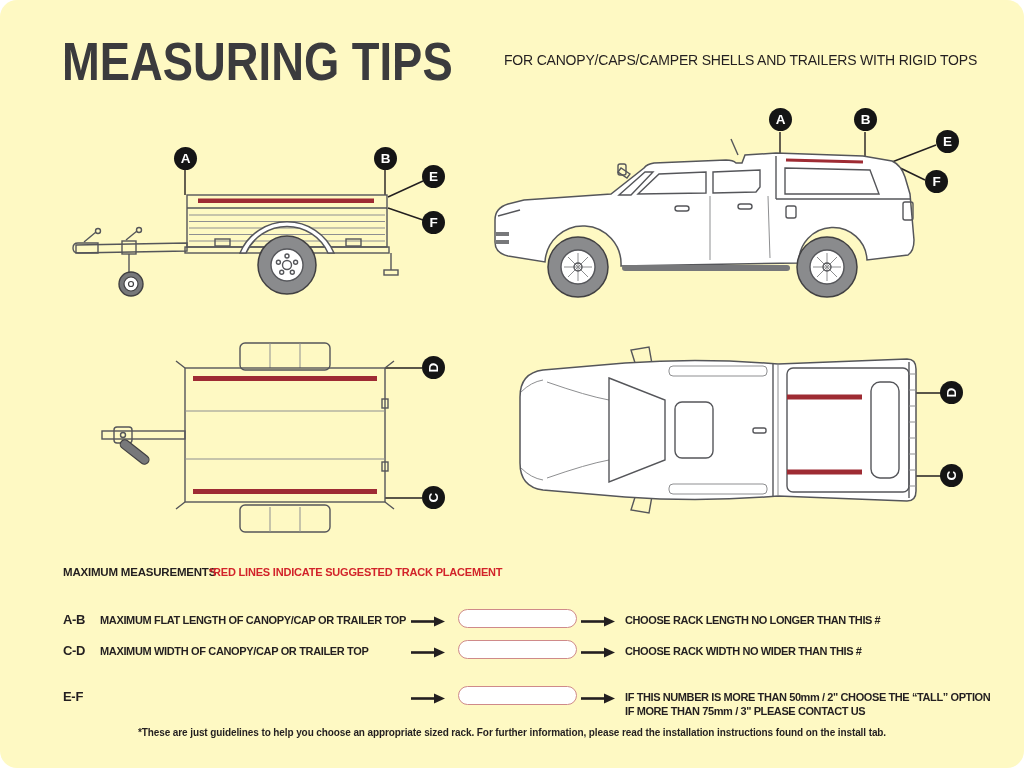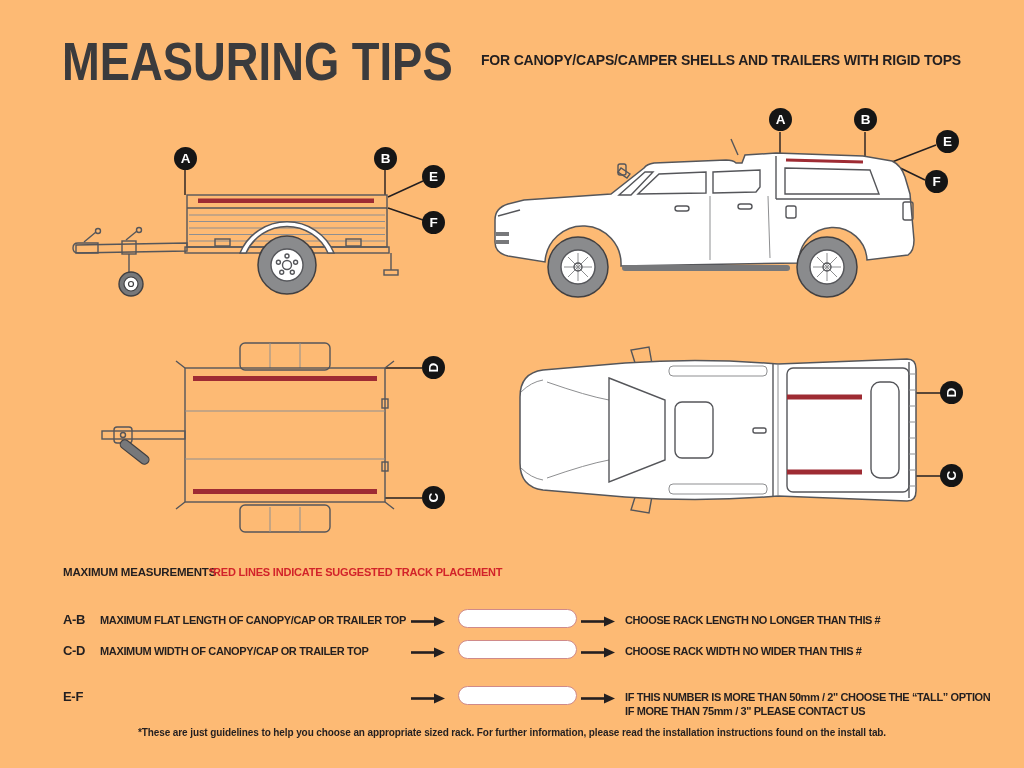--- a/index.html
+++ b/index.html
@@ -1,23 +1,23 @@
 <!DOCTYPE html>
 <html><head>
 <meta charset="utf-8">
 <style>
   html,body{margin:0;padding:0;background:#fff;}
-  .page{position:relative;width:1024px;height:768px;background:#fdba74;overflow:hidden;
-        font-family:"Liberation Sans", sans-serif;color:#231f20;}
+  .page{position:relative;width:1024px;height:768px;background:#fef9c3;overflow:hidden;
+        font-family:"Liberation Sans", sans-serif;color:#231f20;border-radius:17px;}
   .abs{position:absolute;}
 
   
   .title{left:62px;top:30px;font-size:54px;font-weight:900;letter-spacing:0px;
          transform:scaleX(0.84);transform-origin:left top;color:#3b3b3d;white-space:nowrap;}
-  .subtitle{left:481px;top:52px;font-size:14px;font-weight:bold;letter-spacing:-0.2px;
+  .subtitle{left:504px;top:52px;font-size:14px;font-weight:normal;letter-spacing:-0.2px;
             color:#231f20;white-space:nowrap;}
 
   
   .diagram{position:absolute;}
   .diagram svg{display:block;}
 
   
   .marker{position:absolute;width:23px;height:23px;border-radius:50%;background:#151515;
           color:#fff;font-size:13.5px;font-weight:bold;text-align:center;}
   .marker span{display:block;line-height:23px;}

